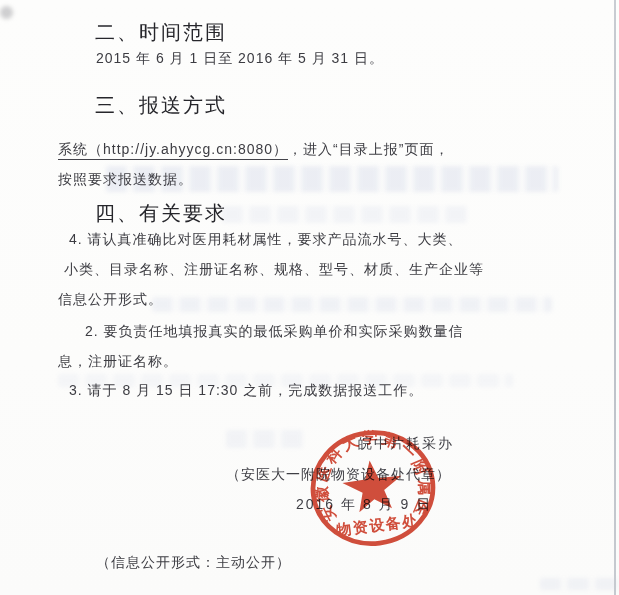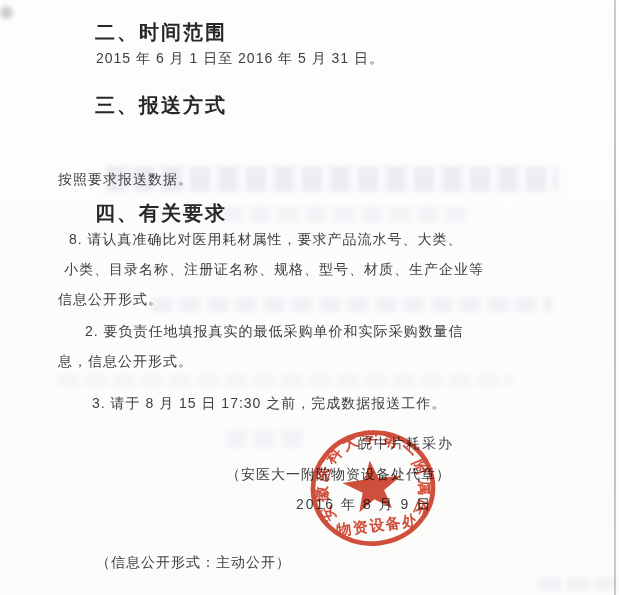--- a/index.html
+++ b/index.html
@@ -8,21 +8,21 @@
     background:linear-gradient(180deg,#fdfdfc 0%,#fcfcfb 60%,#fbfbfa 100%);
     font-family:"Liberation Serif","DejaVu Serif",serif;
   }
   .line{
     position:absolute;white-space:nowrap;
     font-size:14px;letter-spacing:1px;color:#3c3c42;
     font-family:Liberation Sans, sans-serif;
   }
   .heading{
     font-family:"Liberation Sans","DejaVu Sans",sans-serif;
-    font-weight:bold;font-size:20px;letter-spacing:2px;color:#26262b;
+    font-weight:normal;font-size:20px;letter-spacing:2px;color:#26262b;
   }
   .u{border-bottom:1.6px solid #43434a;padding-bottom:2px;}
   .sig{color:#3f3f45;}
   
   .seal{
     position:absolute;left:306px;top:428px;width:136px;height:120px;
     mix-blend-mode:multiply;opacity:0.92;transform:rotate(-7deg);
   }
   .seal .ring{fill:none;stroke:#d0402c;stroke-width:4.6px;}
   .seal .star{fill:#d0402c;}
@@ -50,29 +50,32 @@
   <div class="ghost" style="left:152px;top:297px;width:400px;height:15px;opacity:0.55;"></div>
   <div class="ghost" style="left:58px;top:374px;width:455px;height:13px;opacity:0.35;"></div>
   <div class="ghost" style="left:226px;top:430px;width:78px;height:18px;opacity:0.45;"></div>
   <div class="ghost" style="left:540px;top:578px;width:79px;height:12px;opacity:0.5;"></div>
   <div class="scan-edge"></div>
 
   <div class="line heading" style="left:95px;top:19px;">二、时间范围</div>
   <div class="line" style="left:96px;top:50px;">2015 年 6 月 1 日至 2016 年 5 月 31 日。</div>
 
   <div class="line heading" style="left:95px;top:92px;">三、报送方式</div>
+  <div class="line" style="left:58px;top:141px;">
+    <span class="u">系统（http://jy.ahyycg.cn:8080）</span><span>，进入“目录上报”页面，</span>
+  </div>
   <div class="line" style="left:58px;top:171px;">按照要求报送数据。</div>
 
   <div class="line heading" style="left:95px;top:200px;">四、有关要求</div>
-  <div class="line" style="left:69px;top:231px;">8. 请认真准确比对医用耗材属性，要求产品流水号、大类、</div>
+  <div class="line" style="left:69px;top:231px;">4. 请认真准确比对医用耗材属性，要求产品流水号、大类、</div>
   <div class="line" style="left:64px;top:261px;">小类、目录名称、注册证名称、规格、型号、材质、生产企业等</div>
   <div class="line" style="left:58px;top:291px;">信息公开形式。</div>
   <div class="line" style="left:69px;top:323px;margin-left:16px;">2. 要负责任地填报真实的最低采购单价和实际采购数量信</div>
-  <div class="line" style="left:58px;top:353px;">息，信息公开形式。</div>
-  <div class="line" style="left:69px;top:395px;margin-left:23px;">3. 请于 8 月 15 日 17:30 之前，完成数据报送工作。</div>
+  <div class="line" style="left:58px;top:353px;">息，注册证名称。</div>
+  <div class="line" style="left:69px;top:382px;">3. 请于 8 月 15 日 17:30 之前，完成数据报送工作。</div>
 
   <div class="line sig" style="left:311px;top:435px;letter-spacing:2px;padding-left:47px;">皖中片耗采办</div>
   <div class="line sig" style="left:226px;top:466px;">（安医大一附院物资设备处代章）</div>
   <div class="line sig" style="left:296px;top:496px;letter-spacing:2px;">2016 年 8 月 9 日</div>
 
   <div class="seal">
     <svg width="136" height="120" viewBox="0 0 130 116">
       <defs>
         <path id="sealArc" d="M 27.1,84.8 A 45,45 0 1 1 100.9,84.8" fill="none"></path>
       </defs>

